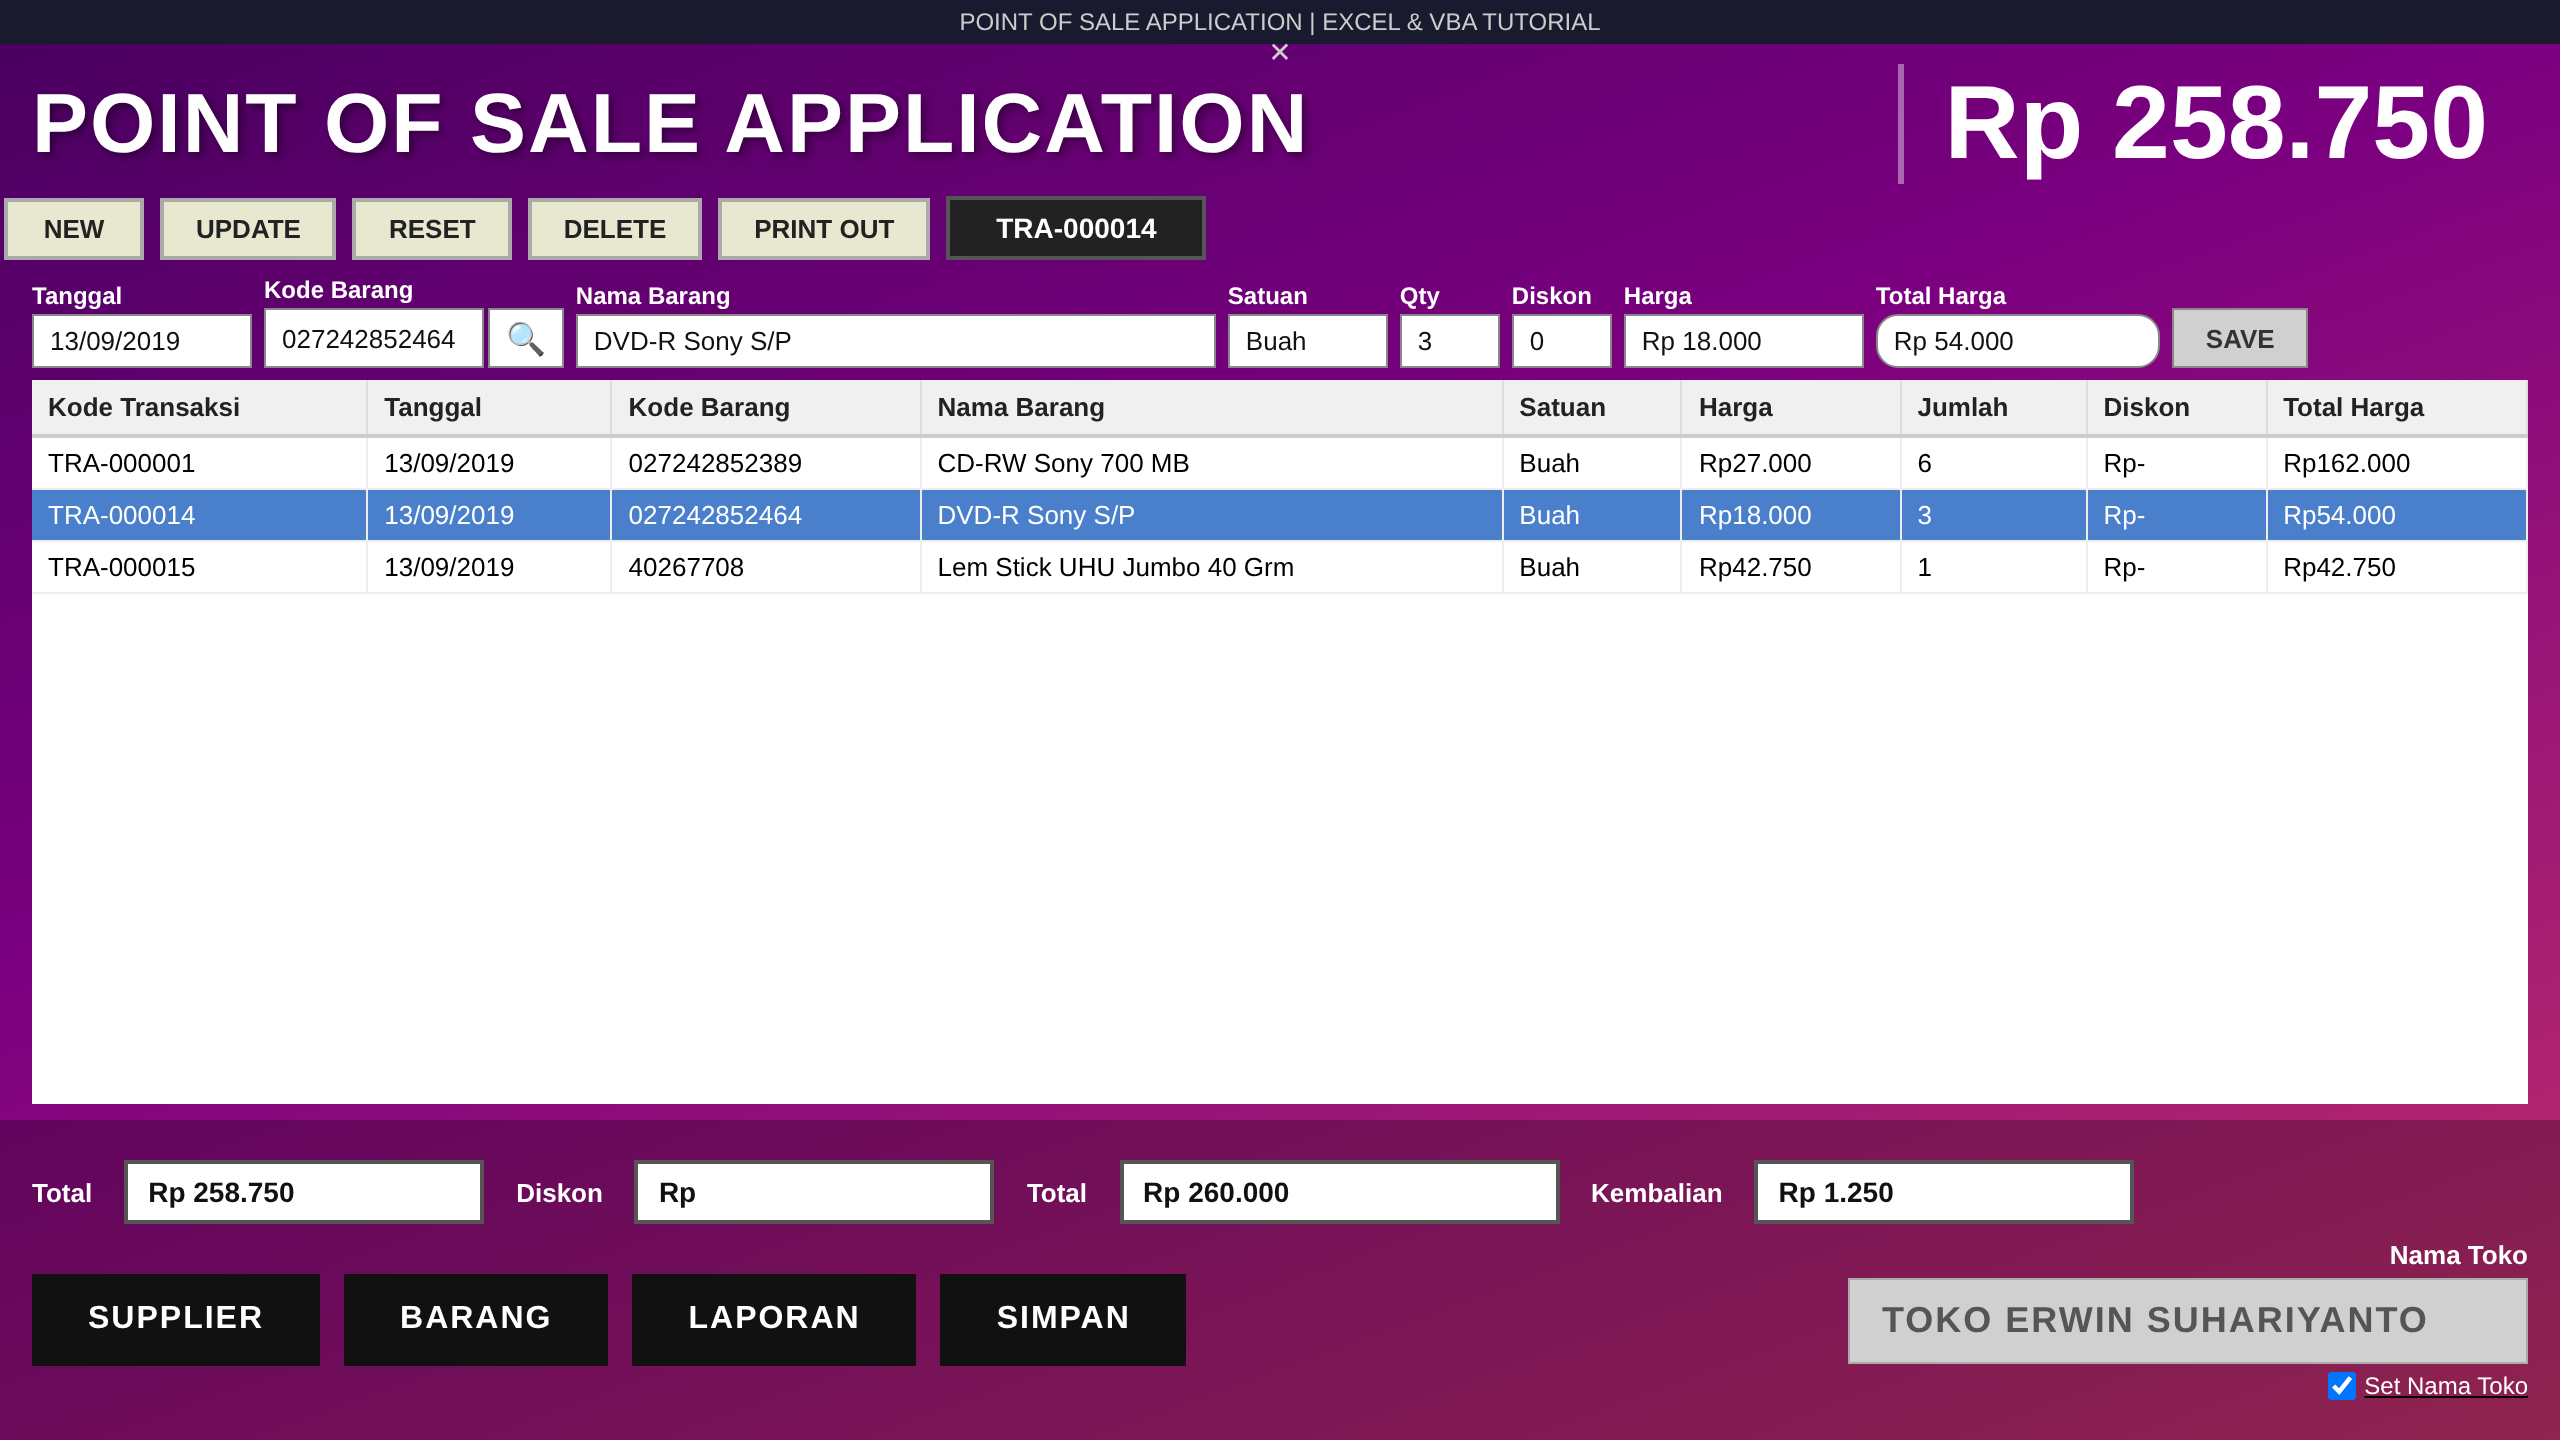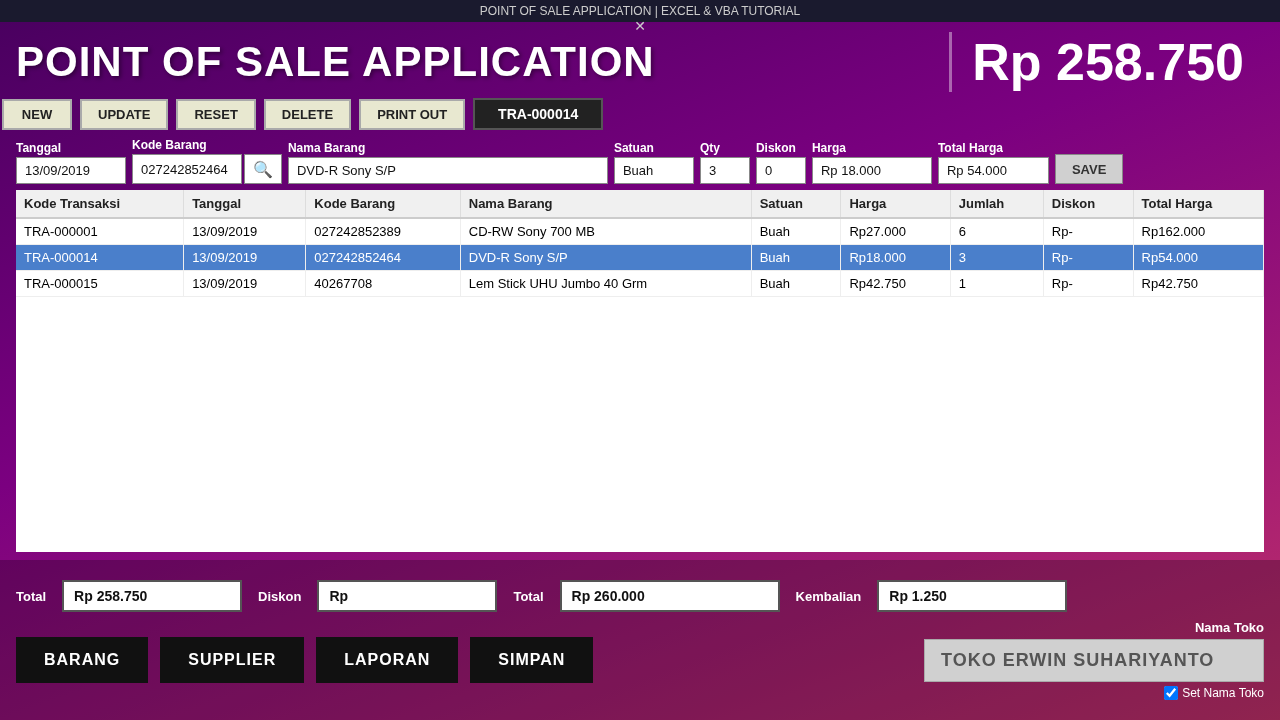--- a/index.html
+++ b/index.html
@@ -105,21 +105,21 @@
       border: 1px solid #888;
       padding: 5px 8px;
       font-size: 13px;
       color: #111;
     }
     .field-input.medium { width: 110px; }
     .field-input.wide { width: 320px; }
     .field-input.small { width: 80px; }
     .field-input.xsmall { width: 50px; }
     .field-input.money { width: 120px; }
-    .field-input.total { width: 111px; }
+    .field-input.total { width: 142px; border-radius: 11px; }
 
     .search-btn {
       background: white;
       border: 1px solid #888;
       padding: 5px 8px;
       cursor: pointer;
       font-size: 16px;
       height: 30px;
     }
 
@@ -240,20 +240,21 @@
       font-size: 18px;
       font-weight: bold;
       color: #555;
       width: 340px;
       letter-spacing: 1px;
     }
     .set-nama-row {
       display: flex;
       align-items: center;
       gap: 4px;
+      text-decoration: underline;
     }
     .set-nama-checkbox {
       width: 14px;
       height: 14px;
     }
     .set-nama-text {
       color: white;
       font-size: 12px;
     }
   </style>
@@ -379,22 +380,22 @@
       <input class="footer-input total-field" value="Rp 258.750" style="">
       <span class="footer-label">Diskon</span>
       <input class="footer-input diskon-field" value="Rp" style="">
       <span class="footer-label">Total</span>
       <input class="footer-input bayar-field" value="Rp 260.000" style="">
       <span class="footer-label">Kembalian</span>
       <input class="footer-input kembalian-field" value="Rp 1.250" style="">
     </div>
     <div class="footer-row2">
       <div class="nav-btns">
+        <button class="nav-btn">SUPPLIER</button>
         <button class="nav-btn">BARANG</button>
-        <button class="nav-btn">SUPPLIER</button>
         <button class="nav-btn">LAPORAN</button>
         <button class="nav-btn">SIMPAN</button>
       </div>
       <div class="store-area">
         <span class="store-label">Nama Toko</span>
         <input class="store-input" value="TOKO ERWIN SUHARIYANTO" style="">
         <div class="set-nama-row">
           <input type="checkbox" class="set-nama-checkbox" checked="" style="">
           <span class="set-nama-text">Set Nama Toko</span>
         </div>

